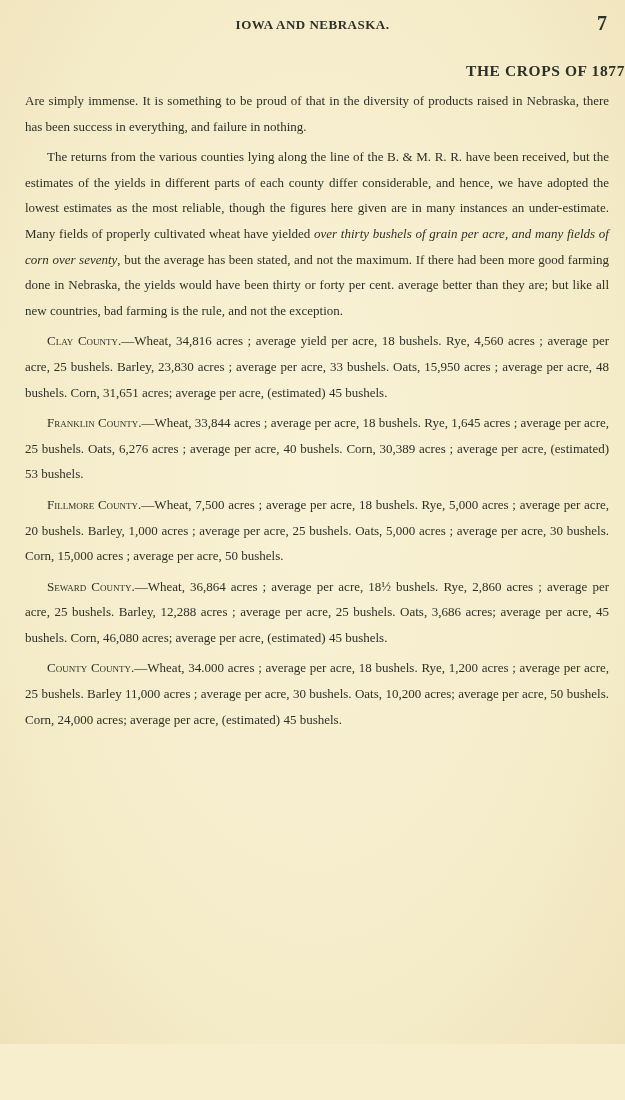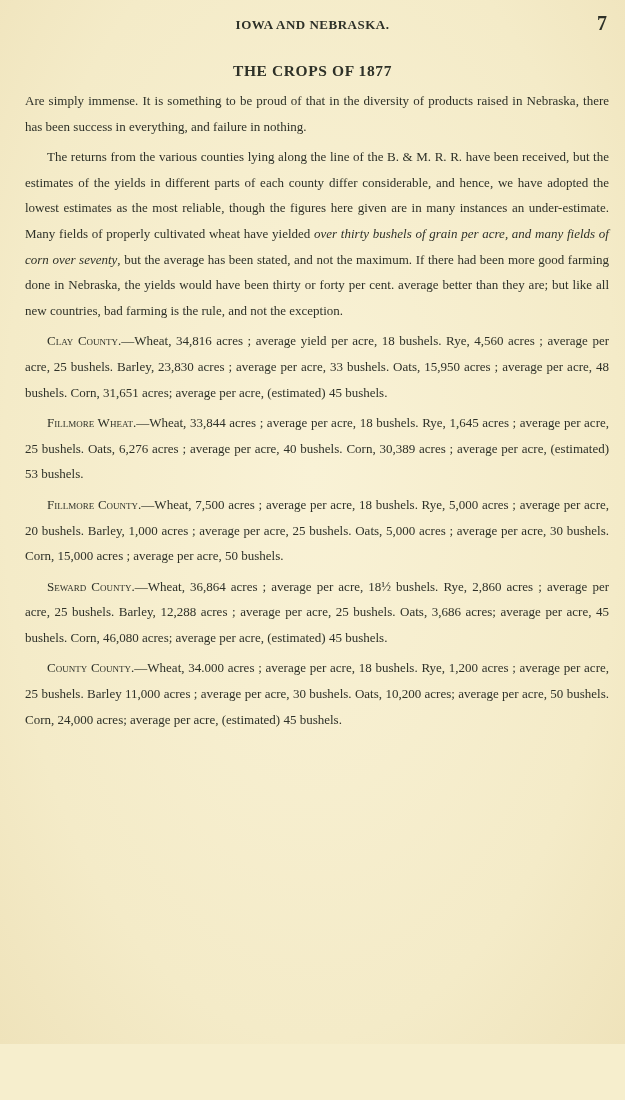--- a/index.html
+++ b/index.html
@@ -15,21 +15,21 @@
   }
   .running-head {
     position: absolute; top: 17px; left: 0; width: 625px;
     text-align: center; font-size: 13px; font-weight: bold; letter-spacing: 0.5px;
   }
   .page-number {
     position: absolute; top: 12px; right: 18px; font-size: 20px; font-weight: bold;
   }
   .title {
     position: absolute; top: 62px; left: 0; width: 625px;
-    text-align: center; font-size: 15.5px; font-weight: bold; letter-spacing: 0.6px;
+    text-align: right; font-size: 15.5px; font-weight: bold; letter-spacing: 0.6px;
   }
   .body {
     position: absolute; top: 88px; left: 25px; width: 584px;
     font-size: 13px; line-height: 25.6px; text-align: justify;
   }
   .body p { margin: 0 0 5px 0; text-indent: 22px; }
   .body p.first { text-indent: 0; }
   .sc { font-variant: small-caps; margin-top: 9px; }
   em { font-style: italic; }
 </style>
@@ -39,18 +39,18 @@
 <div class="page">
   <div class="running-head">IOWA AND NEBRASKA.</div>
   <div class="page-number">7</div>
   <div class="title">THE CROPS OF 1877</div>
 
   <div class="body">
     <p class="first">Are simply immense. It is something to be proud of that in the diversity of products raised in Nebraska, there has been success in everything, and failure in nothing.</p>
     <p><span>The returns from the various counties lying along the line of the B. &amp; M. R. R. have been received, but the estimates of the yields in different parts of each county differ considerable, and hence, we have adopted the lowest estimates as the most reliable, though the figures here given are in many instances an under-estimate. Many fields of properly cultivated wheat have yielded </span><em>over thirty bushels of grain per acre, and many fields of corn over seventy</em><span>, but the average has been stated, and not the maximum. If there had been more good farming done in Nebraska, the yields would have been thirty or forty per cent. average better than they are; but like all new countries, bad farming is the rule, and not the exception.</span></p>
 
     <p><span class="sc">Clay County.</span><span>—Wheat, 34,816 acres ; average yield per acre, 18 bushels. Rye, 4,560 acres ; average per acre, 25 bushels. Barley, 23,830 acres ; average per acre, 33 bushels. Oats, 15,950 acres ; average per acre, 48 bushels. Corn, 31,651 acres; average per acre, (estimated) 45 bushels.</span></p>
-    <p><span class="sc">Fillmore Wheat.</span><span>—Wheat, 33,844 acres ; average per acre, 18 bushels. Rye, 1,645 acres ; average per acre, 25 bushels. Oats, 6,276 acres ; average per acre, 40 bushels. Corn, 30,389 acres ; average per acre, (estimated) 53 bushels.</span></p>
+    <p><span class="sc">Franklin County.</span><span>—Wheat, 33,844 acres ; average per acre, 18 bushels. Rye, 1,645 acres ; average per acre, 25 bushels. Oats, 6,276 acres ; average per acre, 40 bushels. Corn, 30,389 acres ; average per acre, (estimated) 53 bushels.</span></p>
     <p><span class="sc">Fillmore County.</span><span>—Wheat, 7,500 acres ; average per acre, 18 bushels. Rye, 5,000 acres ; average per acre, 20 bushels. Barley, 1,000 acres ; average per acre, 25 bushels. Oats, 5,000 acres ; average per acre, 30 bushels. Corn, 15,000 acres ; average per acre, 50 bushels.</span></p>
     <p><span class="sc">Seward County.</span><span>—Wheat, 36,864 acres ; average per acre, 18½ bushels. Rye, 2,860 acres ; average per acre, 25 bushels. Barley, 12,288 acres ; average per acre, 25 bushels. Oats, 3,686 acres; average per acre, 45 bushels. Corn, 46,080 acres; average per acre, (estimated) 45 bushels.</span></p>
     <p><span class="sc">County County.</span><span>—Wheat, 34.000 acres ; average per acre, 18 bushels. Rye, 1,200 acres ; average per acre, 25 bushels. Barley 11,000 acres ; average per acre, 30 bushels. Oats, 10,200 acres; average per acre, 50 bushels. Corn, 24,000 acres; average per acre, (estimated) 45 bushels.</span></p>
   </div>
 </div>
 
 </body></html>

